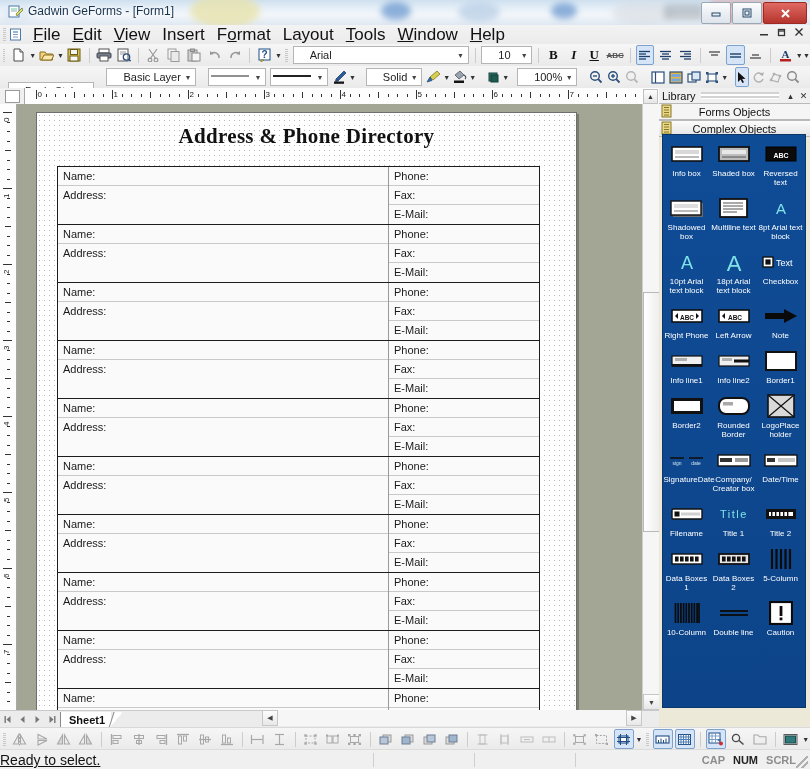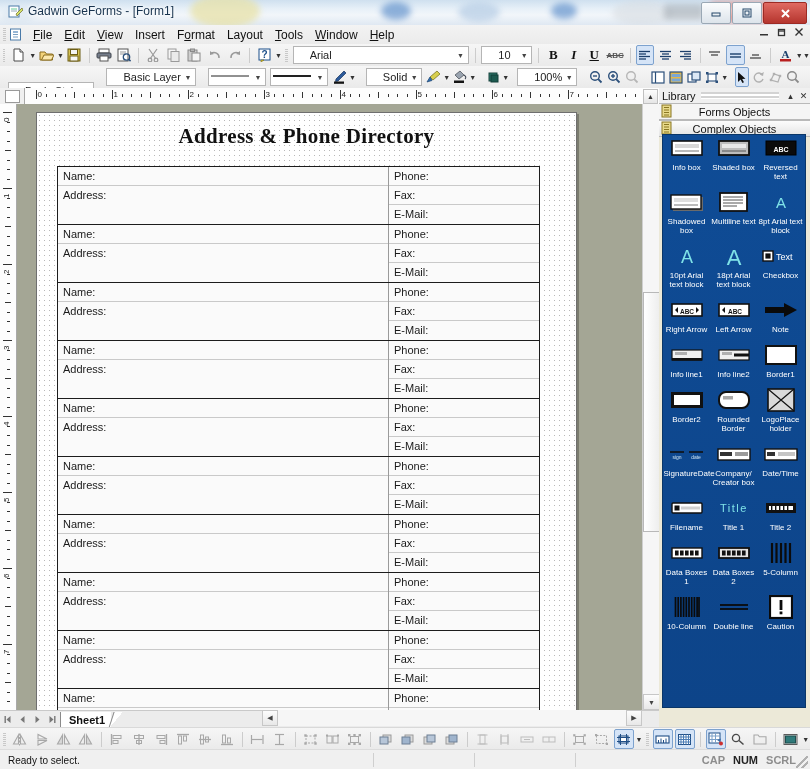--- a/index.html
+++ b/index.html
@@ -46,21 +46,21 @@
   
   .menubar{
     position:absolute;left:0;top:25px;width:810px;height:19px;
     background:linear-gradient(to bottom,#f3f3f3,#ebebeb);
     border-bottom:1px solid #dcdcdc;
     display:flex;align-items:center;
   }
   .grip{width:3px;height:13px;margin:0 3px 0 3px;
     background:repeating-linear-gradient(to bottom,#c8c8c8 0 1px,transparent 1px 2px);}
   .menu-doc-icon{width:14px;height:14px;margin-right:4px;display:flex;align-items:center;}
-  .menuitem{padding:2px 6px;font-size:12px;color:#111;cursor:default;}
+  .menuitem{padding:2px 6px;font-size:17px;color:#111;cursor:default;}
   .menuitem u{text-decoration:underline;}
   .mdi-ctrls{position:absolute;right:6px;top:2px;display:flex;gap:7px;align-items:center;color:#333;font-size:11px;}
 
   
   .toolbar{
     position:absolute;left:0;width:810px;height:22px;
     background:linear-gradient(to bottom,#f6f6f6,#eaeaea);
     border-bottom:1px solid #d8d8d8;
     display:flex;align-items:center;
   }
@@ -149,21 +149,21 @@
     border-left:1px solid #8a8a8a;transform:skewX(-18deg);}
 
   
   .bottombar{position:absolute;left:0;top:727px;width:810px;height:22px;
     background:linear-gradient(to bottom,#f6f6f6,#eaeaea);border-top:1px solid #d9d9d9;
     border-bottom:1px solid #d0d0d0;display:flex;align-items:center;}
 
   
   .statusbar{position:absolute;left:0;top:749px;width:810px;height:20px;
     background:#f0f0f0;border-top:1px solid #dcdcdc;display:flex;align-items:center;}
-  .st-text{flex:1;padding-left:8px;font-size:10px;color:#111;}
+  .st-text{flex:1;font-size:14px;color:#111;text-decoration:underline;}
   .st-pane{width:100px;height:14px;border-left:1px solid #cfcfcf;}
   .st-ind{width:120px;display:flex;gap:8px;justify-content:flex-end;padding-right:14px;
     font-size:11px;color:#8d8d8d;font-weight:bold;}
   .st-ind .on{color:#222;}
   .grip-res{position:absolute;right:2px;bottom:2px;width:12px;height:12px;
     background:
       linear-gradient(135deg,transparent 45%,#b0b0b0 45%,#b0b0b0 55%,transparent 55%),
       linear-gradient(135deg,transparent 70%,#b0b0b0 70%,#b0b0b0 80%,transparent 80%);}
 
   
@@ -175,21 +175,21 @@
   .lib-hbtn{width:13px;height:13px;display:flex;align-items:center;justify-content:center;
     font-size:9px;color:#333;}
   .lib-tab{height:15px;display:flex;align-items:center;justify-content:center;position:relative;
     background:linear-gradient(to bottom,#fcfcfc,#e4e4e4);border:1px solid #b9b9b9;
     border-left:none;border-right:none;font-size:11px;color:#111;}
   .lib-tab.sel{background:#f5f5f5;}
   .lib-tab .bookicon{position:absolute;left:2px;top:0px;width:12px;height:14px;}
   .lib-body{position:absolute;left:3px;top:46px;width:142px;height:572px;background:#13509c;
     background:linear-gradient(to bottom,#0f4c96,#0d4489);
     border:1px solid #0a3668;overflow:hidden;}
-  .lib-grid{display:flex;flex-wrap:wrap;padding:0 0 0 0;}
+  .lib-grid{display:flex;flex-wrap:wrap;padding:6px 0 0 0;}
   .lib-cell{width:47px;display:flex;flex-direction:column;align-items:center;margin-bottom:8px;}
   .lib-icon{height:26px;display:flex;align-items:center;justify-content:center;margin-bottom:2px;}
   .lib-label{font-size:8px;color:#ffffff;text-align:center;line-height:9px;width:46px;}
 </style>
 </head>
 <body>
 
 <div class="app">
 
   <div class="titlebar">
@@ -1319,21 +1319,21 @@
           </div>
           <div class="lib-cell">
             <div class="lib-icon">
               <svg width="32" height="14">
                 <rect x="1" y="1" width="30" height="12" fill="#fff" stroke="#111" stroke-width="1.6"></rect>
                 <path d="M4 7 L7 4 L7 10 Z" fill="#111"></path>
                 <text x="16" y="10.5" font-size="6.5" font-weight="bold" fill="#111" text-anchor="middle" font-family="Liberation Sans">ABC</text>
                 <path d="M28 7 L25 4 L25 10 Z" fill="#111"></path>
               </svg>
             </div>
-            <div class="lib-label">Right Arrow</div>
+            <div class="lib-label">Right Phone</div>
           </div>
           <div class="lib-cell">
             <div class="lib-icon">
               <svg width="32" height="14">
                 <rect x="1" y="1" width="30" height="12" fill="#fff" stroke="#111" stroke-width="1.6"></rect>
                 <path d="M4 7 L7 4 L7 10 Z" fill="#111"></path>
                 <text x="17" y="10.5" font-size="6.5" font-weight="bold" fill="#111" text-anchor="middle" font-family="Liberation Sans">ABC</text>
               </svg>
             </div>
             <div class="lib-label">Left Arrow</div>

